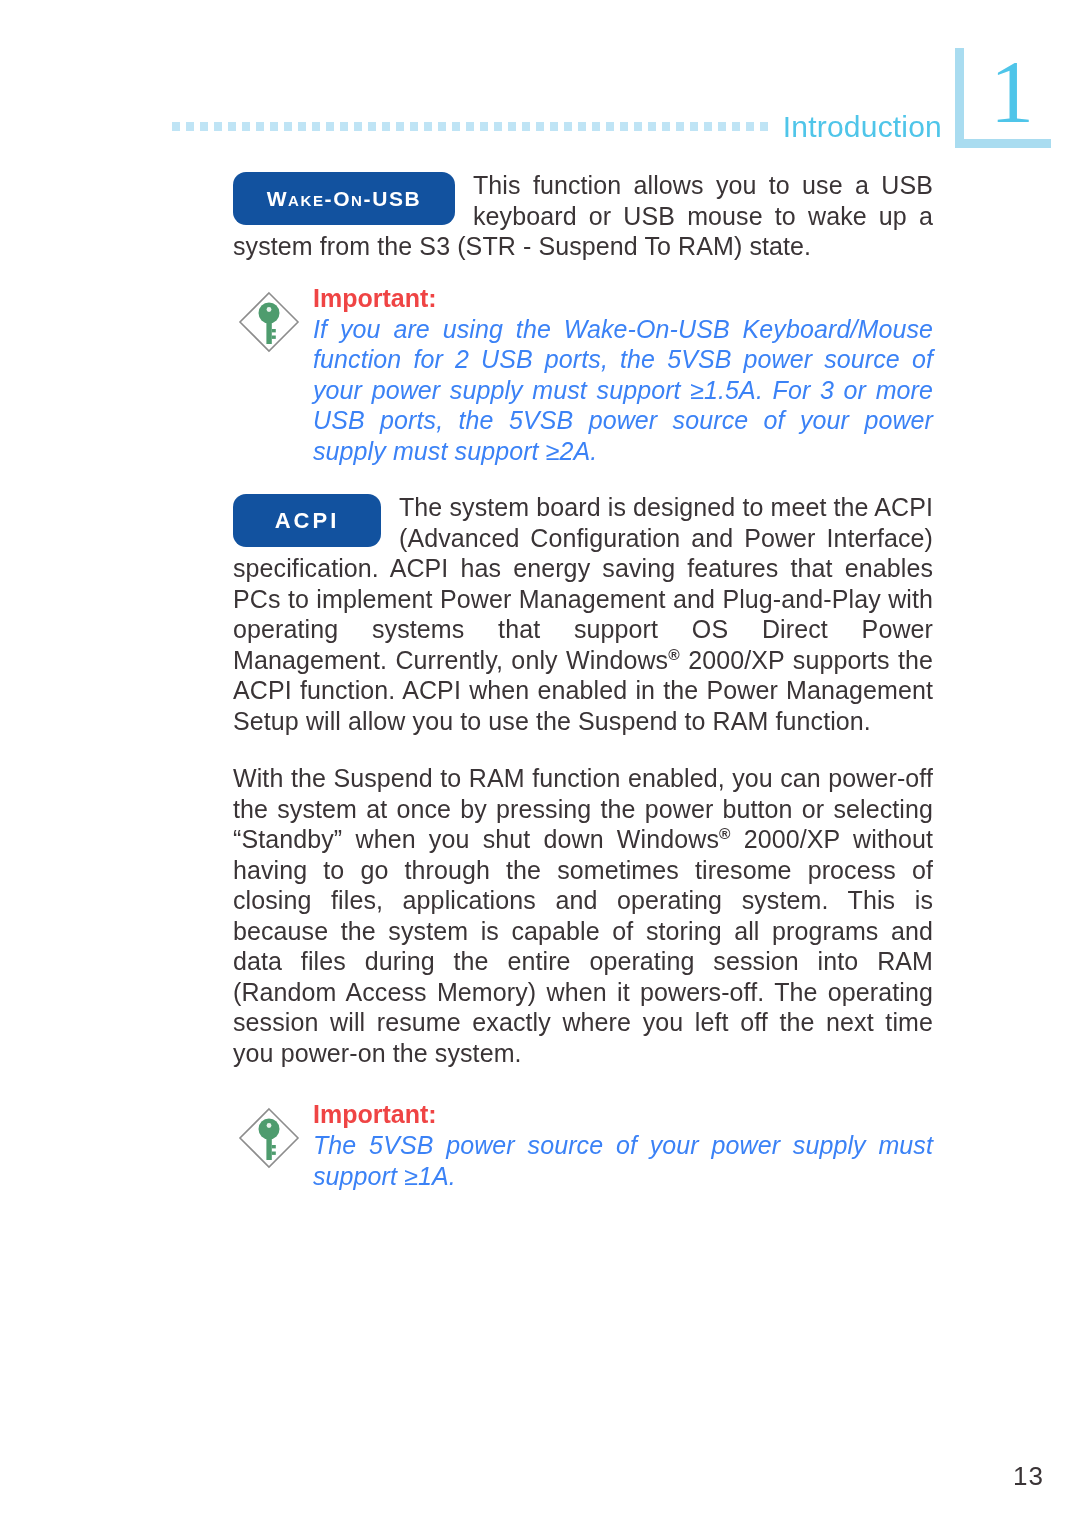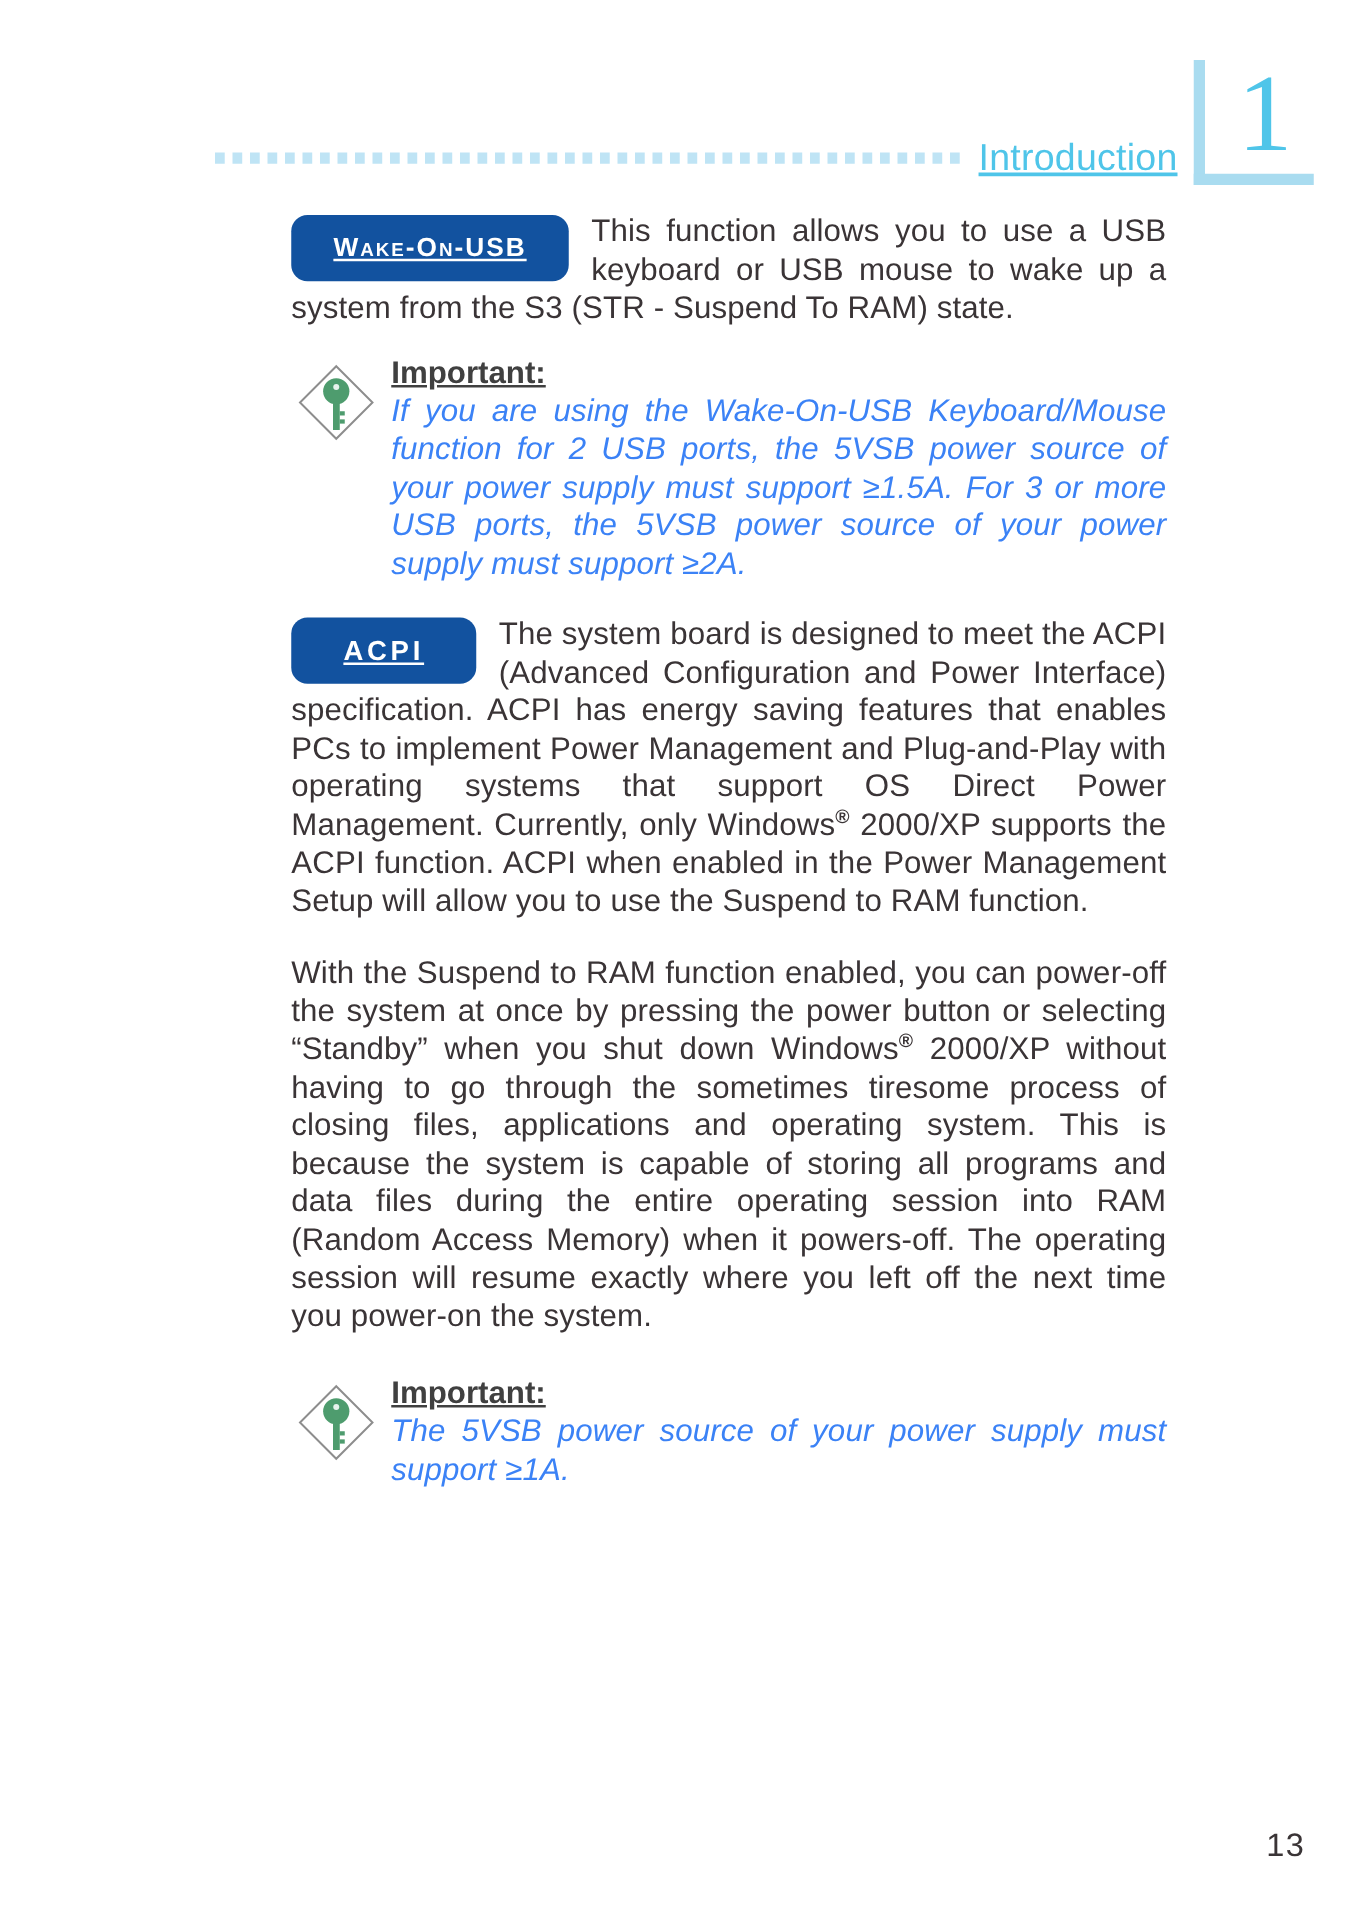--- a/index.html
+++ b/index.html
@@ -81,21 +81,20 @@
   }
   .section-title {
     position: absolute;
     right: 0;
     top: 0;
     font-size: 30px;
     line-height: 38px;
     color: #4fc5e9;
     letter-spacing: 0.2px;
     white-space: nowrap;
-    text-decoration: underline;
   }
 
   
   .content {
     position: absolute;
     left: 233px;
     top: 170px;
     width: 700px;
   }
 
@@ -117,21 +116,20 @@
     float: left;
     background: #12529f;
     border-radius: 13px;
     color: #ffffff;
     text-align: center;
     font-weight: bold;
     letter-spacing: 2.2px;
     box-sizing: border-box;
     margin: 2px 18px 4px 0;
     font-size: 20px;
-    text-decoration: underline;
   }
   .badge-wake {
     width: 222px;
     height: 53px;
     line-height: 53px;
     font-size: 21px;
     letter-spacing: 1.6px;
   }
   .badge-acpi {
     width: 148px;
@@ -163,22 +161,21 @@
   .note-icon {
     position: absolute;
     left: 4px;
     top: 6px;
     width: 64px;
     height: 64px;
   }
   .note-title {
     font-size: 25px;
     line-height: 29px;
-    color: #404040;
-    text-decoration: underline;
+    color: #ef4444;
     font-weight: bold;
     margin: 0 0 1px 0;
     font-style: normal;
   }
   .note-body {
     font-size: 25px;
     line-height: 30.5px;
     color: #3b82f6;
     font-style: italic;
     text-align: justify;

